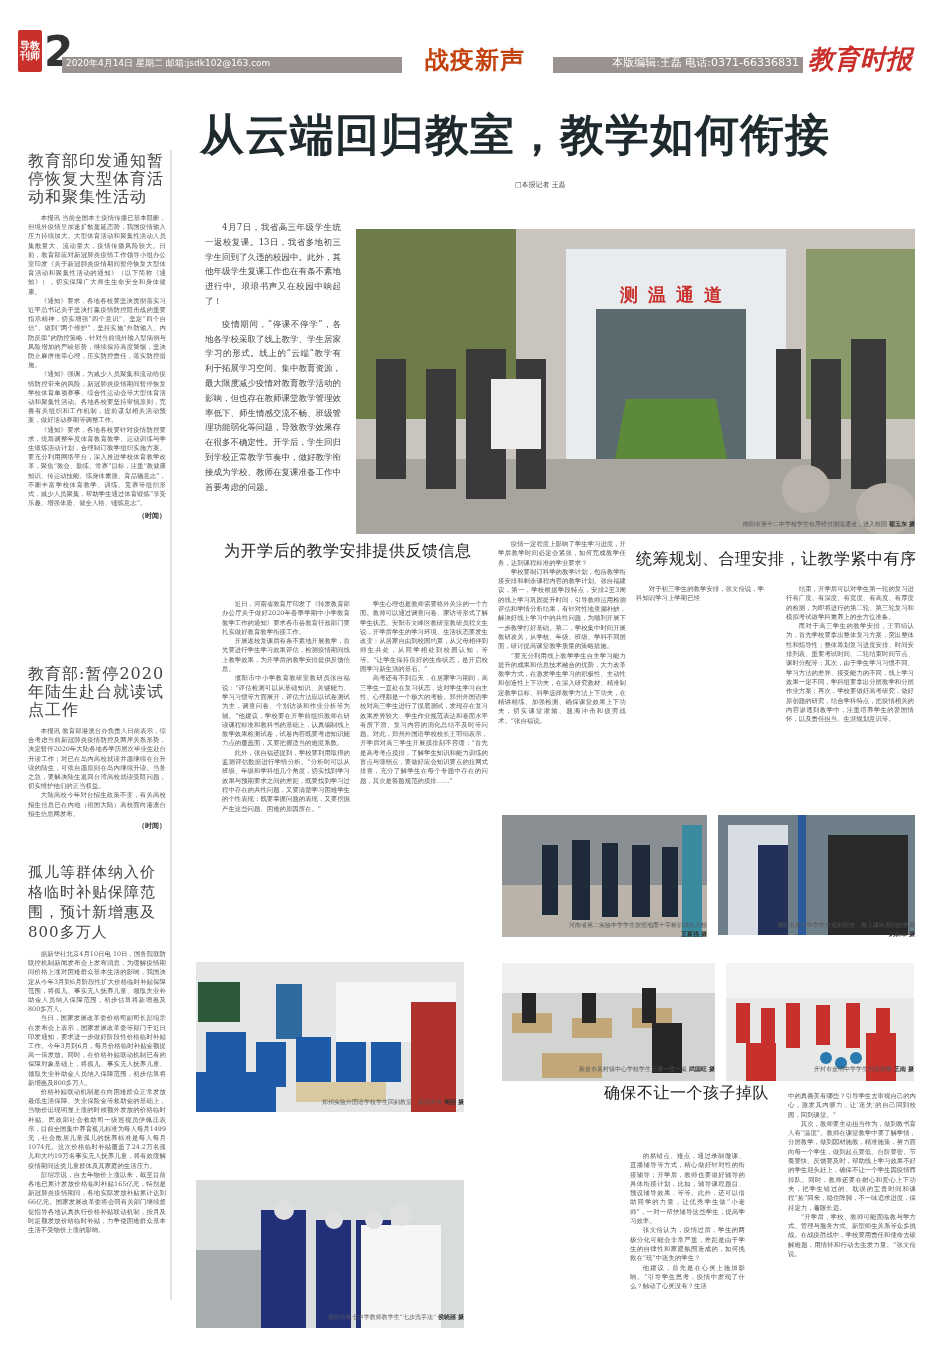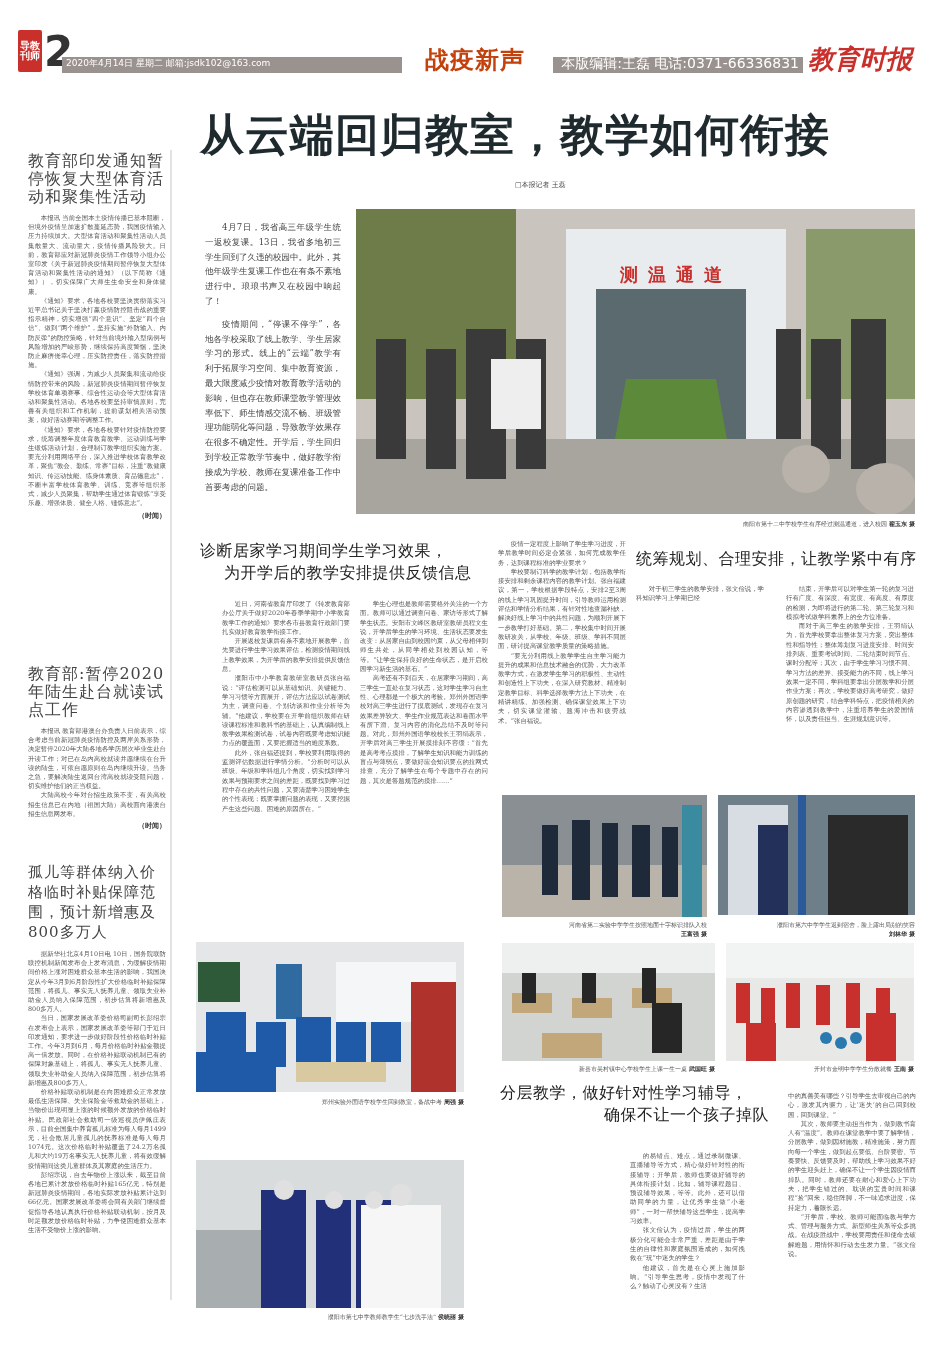--- a/index.html
+++ b/index.html
@@ -19,21 +19,21 @@
   .h-left { font-size:16px; line-height:18px; color:#444; letter-spacing:1px; margin:0 0 8px 0; font-weight:normal; }
   .body-small { font-size:6.4px; line-height:9.2px; color:#555; text-align:justify; text-indent:2em; margin:0; }
   .byline-end { font-size:7px; text-align:right; font-weight:bold; color:#333; margin:2px 0 0 0; }
 
   .main-title { left:196px; top:108px; width:560px; font-size:44px; line-height:50px; font-weight:bold; color:#1f2a2e; letter-spacing:1px; white-space:nowrap; }
   .reporter { left:520px; top:176px; font-size:7px; color:#444; font-family:"DejaVu Sans","Liberation Sans",sans-serif; }
 
   .lead { left:197px; top:214px; width:152px; font-size:8.5px; line-height:14.8px; color:#444; text-align:justify; }
   .lead p { margin:8px; text-indent:2em; }
 
-  .photo { background:#7dd3fc; overflow:hidden; }
+  .photo { background:#7dd3fc; overflow:hidden;margin-top:20px; }
   .photo svg { display:block; }
   .caption { font-size:6px; line-height:9px; color:#555; text-align:right; }
   .caption b { color:#333; }
 
   .sub-h { font-size:16px; line-height:22px; color:#222; font-weight:normal; letter-spacing:0.5px; margin:0; }
   .col-text { font-size:6.4px; line-height:9.3px; color:#555; text-align:justify; }
   .col-text p { margin:0; text-indent:2em; }
 </style>
 </head>
 <body>
@@ -43,21 +43,21 @@
   <span>教</span>
   <span>刊</span>
   <span>师</span>
 </div>
 <div class="abs page-num">2</div>
 <div class="abs hbar" style="left:62px;top:57px;width:340px;">
   <div class="hbar-text" style="padding-left:4px;font-size:9px;line-height:12px;">2020年4月14日  星期二  邮箱:jsdk102@163.com</div>
 </div>
 <div class="abs section-title" style="left:405px;top:44px;width:140px;font-size:24px;">战疫新声</div>
 <div class="abs hbar" style="left:553px;top:57px;width:250px;">
-  <div class="hbar-text" style="text-align:right;padding-right:4px;font-size:14px;line-height:12px;">本版编辑:王磊  电话:0371-66336831</div>
+  <div class="hbar-text" style="text-align:right;padding-right:4px;font-size:11px;line-height:12px;">本版编辑:王磊  电话:0371-66336831</div>
 </div>
 <div class="abs paper-logo" style="left:808px;top:42px;font-size:26px;">教育时报</div>
 
 <div class="abs" style="left:28px;top:152px;width:138px;">
   <h2 class="h-left">教育部印发通知暂停恢复大型体育活动和聚集性活动</h2>
   <p class="body-small">本报讯 当前全国本土疫情传播已基本阻断，但境外疫情呈加速扩散蔓延态势，我国疫情输入压力持续加大。大型体育活动和聚集性活动人员集散量大、流动量大，疫情传播风险较大。日前，教育部应对新冠肺炎疫情工作领导小组办公室印发《关于新冠肺炎疫情期间暂停恢复大型体育活动和聚集性活动的通知》（以下简称《通知》），切实保障广大师生生命安全和身体健康。</p>
   <p class="body-small">《通知》要求，各地各校要坚决贯彻落实习近平总书记关于坚决打赢疫情防控阻击战的重要指示精神，切实增强“四个意识”、坚定“四个自信”、做到“两个维护”，坚持实施“外防输入、内防反弹”的防控策略，针对当前境外输入型病例与风险增加的严峻形势，继续保持高度警惕，坚决防止麻痹侥幸心理，压实防控责任，落实防控措施。</p>
   <p class="body-small">《通知》强调，为减少人员聚集和流动给疫情防控带来的风险，新冠肺炎疫情期间暂停恢复学校体育单项赛事、综合性运动会等大型体育活动和聚集性活动。各地各校要坚持审慎原则，完善有关组织和工作机制，提前谋划相关活动预案，做好活动赛期等调整工作。</p>
   <p class="body-small">《通知》要求，各地各校要针对疫情防控要求，统筹调整年度体育教育教学、运动训练与学生锻炼活动计划，合理制订教学组织实施方案。要充分利用网络平台，深入推进学校体育教学改革，聚焦“教会、勤练、常赛”目标，注重“教健康知识、传运动技能、练身体素质、育品德意志”，不断丰富学校体育教学、训练、竞赛等组织形式，减少人员聚集，帮助学生通过体育锻炼“享受乐趣、增强体质、健全人格、锤炼意志”。</p>
   <p class="byline-end">（时闻）</p>
@@ -108,21 +108,20 @@
     <ellipse cx="530" cy="280" rx="30" ry="26" fill="#b8b2aa"></ellipse>
     <text x="320" y="72" text-anchor="middle" font-family="DejaVu Sans, sans-serif" font-size="18" font-weight="bold" fill="#c9302c" letter-spacing="10">测温通道</text>
   </svg>
 </div>
 <div class="abs caption" style="left:520px;top:519px;width:395px;">
   <span>南阳市第十二中学校学生有序经过测温通道，进入校园</span>
   <b>翟玉东 摄</b>
 </div>
 
 <div class="abs" style="left:200px;top:540px;width:280px;">
-  <div class="sub-h">诊断居家学习期间学生学习效果，</div>
   <div class="sub-h" style="padding-left:24px;">为开学后的教学安排提供反馈信息</div>
 </div>
 <div class="abs col-text" style="left:222px;top:600px;width:128px;">
   <p>近日，河南省教育厅印发了《转发教育部办公厅关于做好2020年春季学期中小学教育教学工作的通知》要求各市县教育行政部门要扎实做好教育教学衔接工作。</p>
   <p>开展返校复课后有条不紊地开展教学，首先要进行学生学习效果评估，检测疫情期间线上教学效果，为开学后的教学安排提供反馈信息。</p>
   <p>濮阳市中小学教育教研室教研员张自福说：“评估检测可以从基础知识、关键能力、学习习惯等方面展开，评估方法应以试卷测试为主，调查问卷、个别访谈和作业分析等为辅。”他建议，学校要在开学前组织教师在研读课程标准和教科书的基础上，认真编制线上教学效果检测试卷，试卷内容既要考虑知识能力点的覆盖面，又要把握适当的难度系数。</p>
   <p>此外，张自福还提到，学校要利用取得的监测评估数据进行学情分析。“分析时可以从班级、年级和学科组几个角度，切实找到学习效果与预期要求之间的差距，既要找到学习过程中存在的共性问题，又要清楚学习困难学生的个性表现；既要掌握问题的表现，又要挖掘产生这些问题、困难的原因所在。”</p>
 </div>
 <div class="abs col-text" style="left:360px;top:600px;width:128px;">
   <p>学生心理也是教师需要格外关注的一个方面。教师可以通过调查问卷、家访等形式了解学生状态。安阳市文峰区教研室教研员程文生说，开学后学生的学习环境、生活状态要发生改变：从居家自由到校园约束，从父母相伴到师生共处，从同学相处到校园认知，等等。“让学生保持良好的生命状态，是开启校园学习新生活的基石。”</p>
@@ -264,21 +263,20 @@
         <circle cx="205" cy="35" r="11"></circle>
       </g>
     </svg>
 </div>
 <div class="abs caption" style="left:196px;top:1312px;width:268px;">
   <span>濮阳市第七中学教师教学生“七步洗手法”</span>
   <b>侯晓丽 摄</b>
 </div>
 
 <div class="abs" style="left:500px;top:1082px;width:300px;">
-  <div class="sub-h">分层教学，做好针对性学习辅导，</div>
   <div class="sub-h" style="padding-left:104px;">确保不让一个孩子掉队</div>
 </div>
 <div class="abs col-text" style="left:500px;top:1152px;width:120px;">
 </div>
 <div class="abs col-text" style="left:630px;top:1152px;width:115px;">
   <p>的易错点、难点，通过录制微课、直播辅导等方式，精心做好针对性的衔接辅导；开学后，教师也要做好辅导的具体衔接计划，比如，辅导课程题目、预设辅导效果，等等。此外，还可以借助同学的力量，让优秀学生做“小老师”，一对一帮扶辅导这些学生，提高学习效率。</p>
   <p>张文俭认为，疫情过后，学生的两极分化可能会非常严重，差距是由于学生的自律性和家庭氛围造成的，如何挽救在“玩”中迷失的学生？</p>
   <p>他建议，首先是在心灵上施加影响。“引导学生思考，疫情中发现了什么？触动了心灵没有？生活</p>
 </div>
 <div class="abs col-text" style="left:788px;top:1092px;width:128px;">

